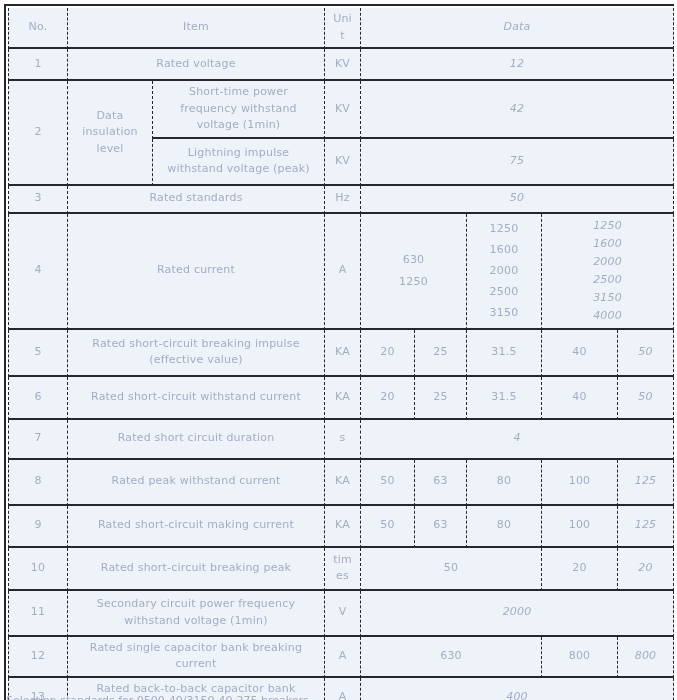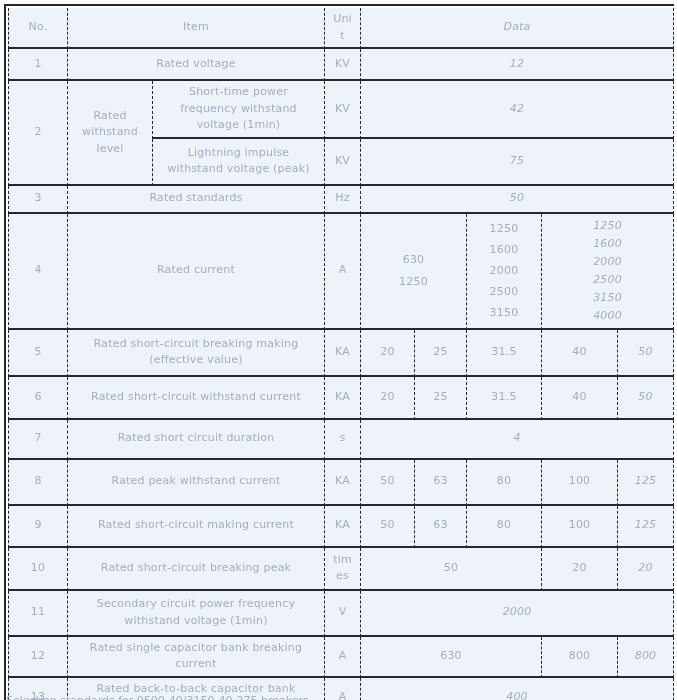--- a/index.html
+++ b/index.html
@@ -97,21 +97,21 @@
 
       <tr class="h-r1">
         <td>1</td>
         <td colspan="2">Rated voltage</td>
         <td>KV</td>
         <td colspan="5" class="edge-r">12</td>
       </tr>
 
       <tr class="h-r2a">
         <td rowspan="2">2</td>
-        <td rowspan="2">Rated withstand level</td>
+        <td rowspan="2">Data insulation level</td>
         <td>Short-time power frequency withstand voltage (1min)</td>
         <td>KV</td>
         <td colspan="5" class="edge-r">42</td>
       </tr>
       <tr class="h-r2b">
         <td>Lightning impulse withstand voltage (peak)</td>
         <td>KV</td>
         <td colspan="5" class="edge-r">75</td>
       </tr>
 
@@ -136,21 +136,21 @@
         <td colspan="2" class="edge-r lines6">1250
 1600
 2000
 2500
 3150
 4000</td>
       </tr>
 
       <tr class="h-r5">
         <td>5</td>
-        <td colspan="2">Rated short-circuit breaking making (effective value)</td>
+        <td colspan="2">Rated short-circuit breaking impulse (effective value)</td>
         <td>KA</td>
         <td>20</td>
         <td>25</td>
         <td>31.5</td>
         <td>40</td>
         <td class="edge-r">50</td>
       </tr>
 
       <tr class="h-r6">
         <td>6</td>

